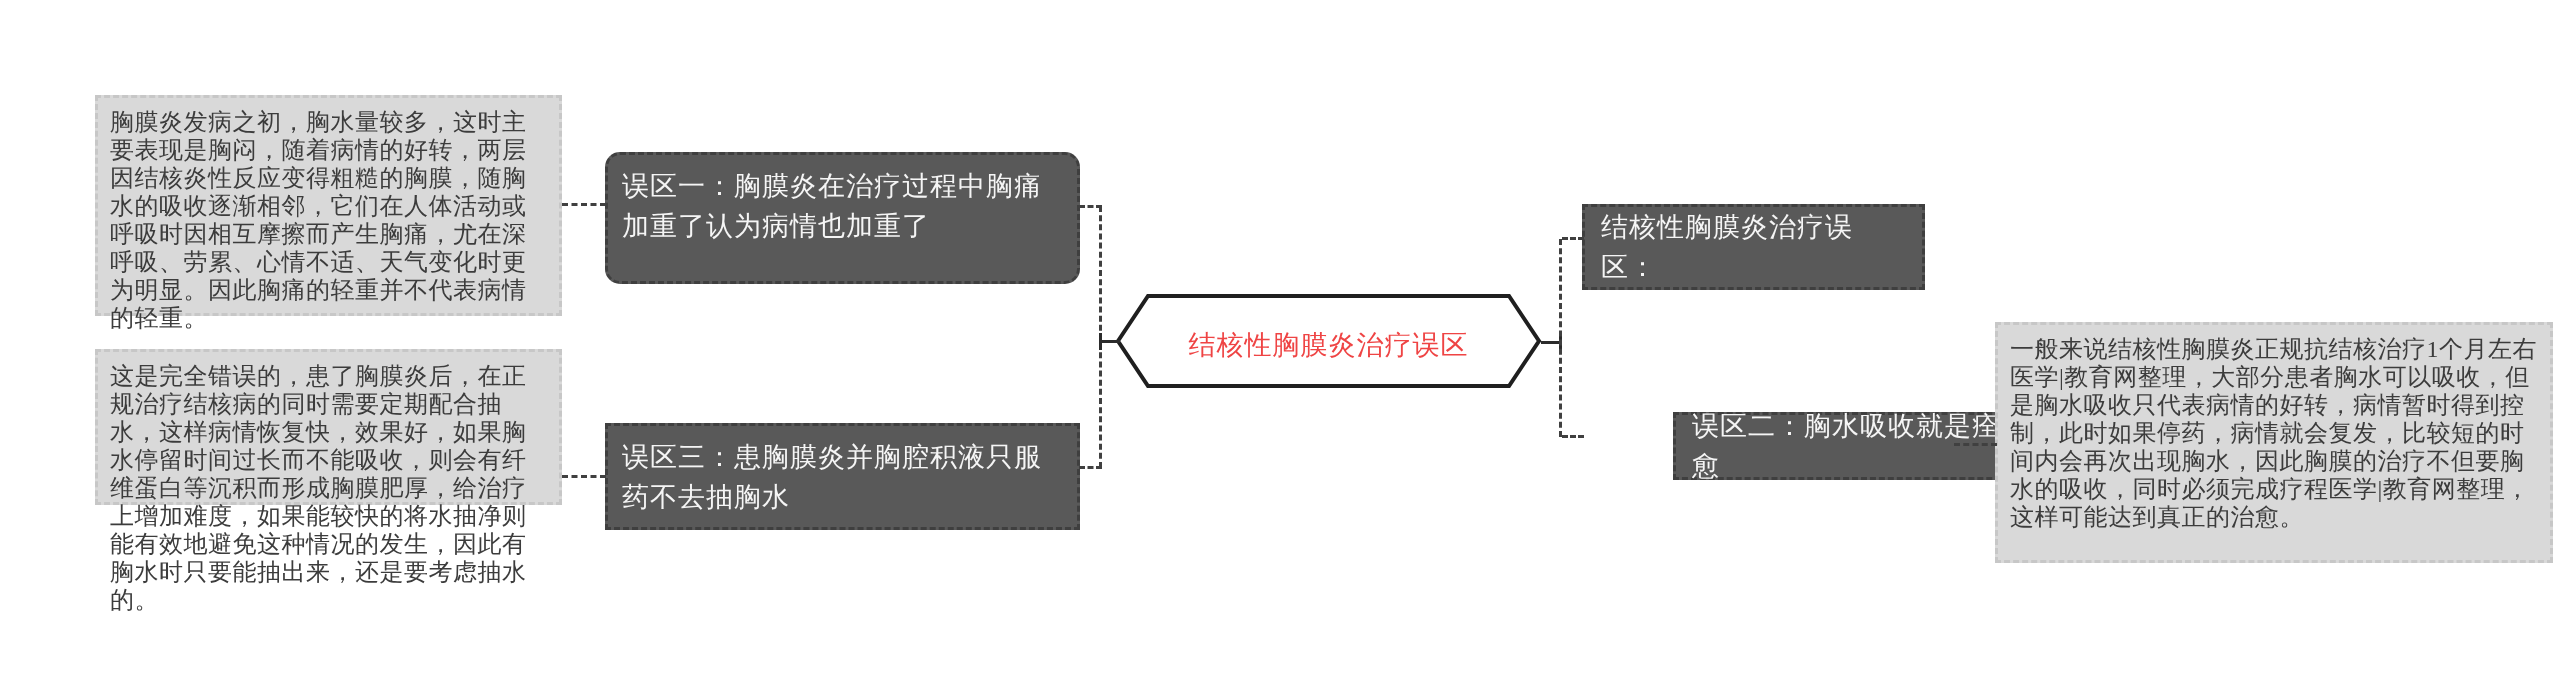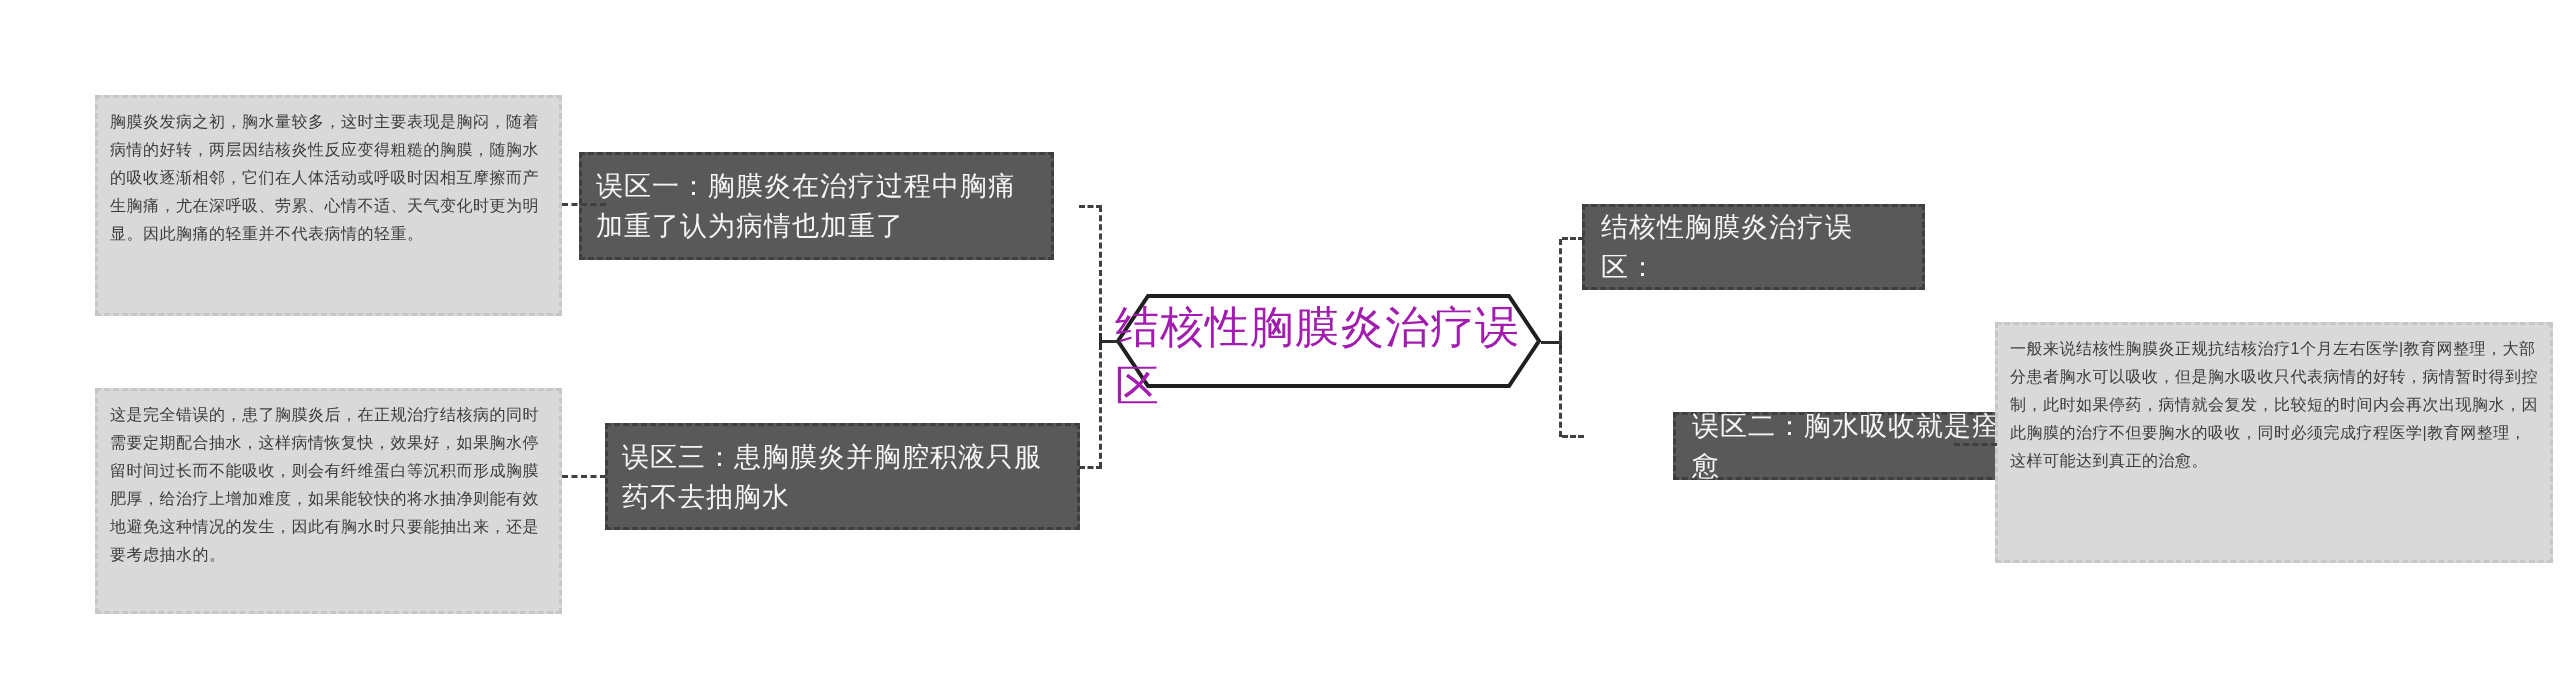--- a/index.html
+++ b/index.html
@@ -11,24 +11,25 @@
     height: 685px;
     background: #ffffff;
     overflow: hidden;
   }
   
   .note {
     position: absolute;
     background: #d9d9d9;
     border: 3px dashed #c7c7c7;
     color: #3c3c3c;
-    font-size: 16px;
+    font-size: 24px;
     line-height: 28px;
     padding: 10px 12px;
     letter-spacing: 0.5px;
+    font-family: Liberation Serif, serif;
   }
   
   .dark-node {
     position: absolute;
     background: #595959;
     border: 3px dashed #3f3f3f;
     color: #f5f5f5;
     font-size: 27px;
     line-height: 40px;
     padding: 11px 14px;
@@ -41,42 +42,42 @@
   }
   
   .hex-wrap {
     position: absolute;
     left: 1115px; top: 293px;
     width: 427px; height: 96px;
   }
   .hex-wrap svg { position: absolute; left: 0; top: 0; }
   .hex-label {
     position: absolute;
-    left: 0; top: 16px; width: 100%; height: 100%;
+    left: 0; top: 4px; width: 100%; height: 100%;
     display: flex; align-items: center; justify-content: center;
-    font-size: 44px;
-    color: #a21caf;
+    font-size: 27px;
+    color: #ef4444;
     letter-spacing: 1px;
   }
   
   .hline-dashed { position: absolute; height: 0; border-top: 3px dashed #404040; }
   .vline-dashed { position: absolute; width: 0; border-left: 3px dashed #404040; }
   .hline-solid  { position: absolute; height: 0; border-top: 3px solid #2b2b2b; }
   .vline-solid  { position: absolute; width: 0; border-left: 3px solid #2b2b2b; }
 </style>
 </head>
 <body>
 
 <div class="canvas">
 
   <div class="note" style="left:95px; top:95px; width:467px; height:221px;">胸膜炎发病之初，胸水量较多，这时主要表现是胸闷，随着病情的好转，两层因结核炎性反应变得粗糙的胸膜，随胸水的吸收逐渐相邻，它们在人体活动或呼吸时因相互摩擦而产生胸痛，尤在深呼吸、劳累、心情不适、天气变化时更为明显。因此胸痛的轻重并不代表病情的轻重。</div>
 
-  <div class="note" style="left:95px; top:388px; width:467px; height:226px;">这是完全错误的，患了胸膜炎后，在正规治疗结核病的同时需要定期配合抽水，这样病情恢复快，效果好，如果胸水停留时间过长而不能吸收，则会有纤维蛋白等沉积而形成胸膜肥厚，给治疗上增加难度，如果能较快的将水抽净则能有效地避免这种情况的发生，因此有胸水时只要能抽出来，还是要考虑抽水的。</div>
+  <div class="note" style="left:95px; top:349px; width:467px; height:156px;">这是完全错误的，患了胸膜炎后，在正规治疗结核病的同时需要定期配合抽水，这样病情恢复快，效果好，如果胸水停留时间过长而不能吸收，则会有纤维蛋白等沉积而形成胸膜肥厚，给治疗上增加难度，如果能较快的将水抽净则能有效地避免这种情况的发生，因此有胸水时只要能抽出来，还是要考虑抽水的。</div>
 
-  <div class="dark-node" style="left:579px; top:152px; width:475px; height:108px;">误区一：胸膜炎在治疗过程中胸痛加重了认为病情也加重了</div>
+  <div class="dark-node" style="left:605px; top:152px; width:475px; height:132px;border-radius:15px;">误区一：胸膜炎在治疗过程中胸痛加重了认为病情也加重了</div>
 
   <div class="dark-node" style="left:605px; top:423px; width:475px; height:107px;">误区三：患胸膜炎并胸腔积液只服药不去抽胸水</div>
 
   <div class="hex-wrap">
     <svg width="427" height="96" viewBox="0 0 427 96">
       <polygon points="3,48 33,3 394,3 424,48 394,93 33,93" fill="#ffffff" stroke="#1f1f1f" stroke-width="4" stroke-linejoin="miter"></polygon>
     </svg>
     <div class="hex-label">结核性胸膜炎治疗误区</div>
   </div>
 

